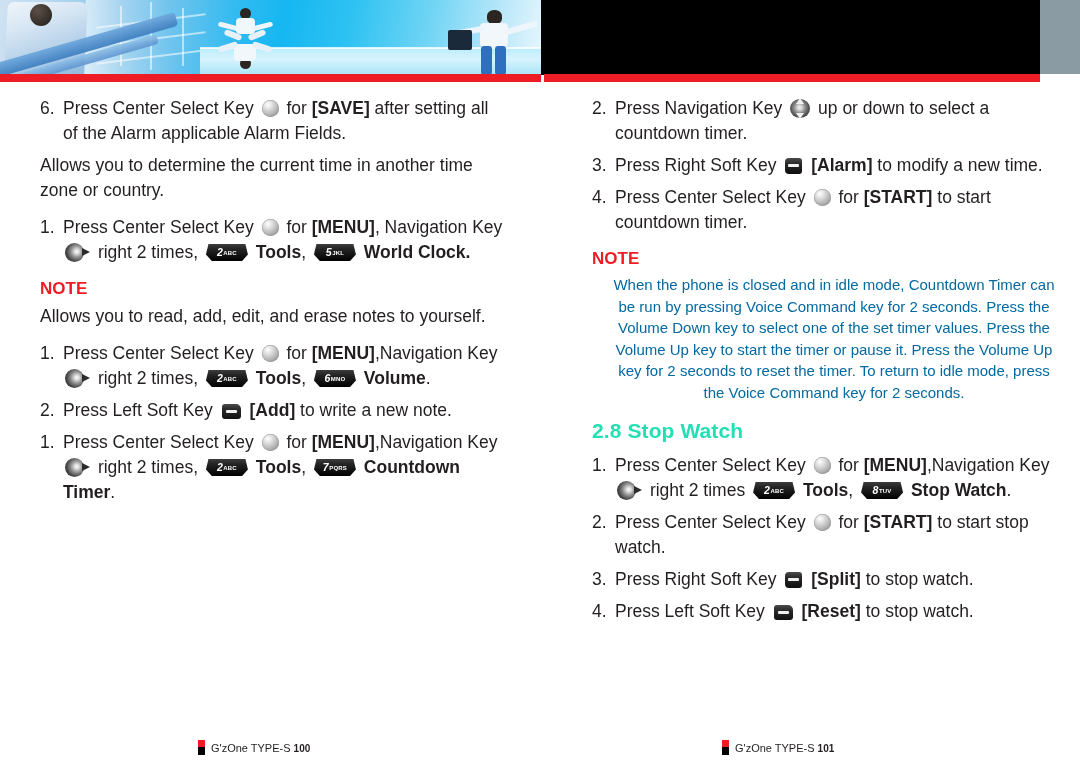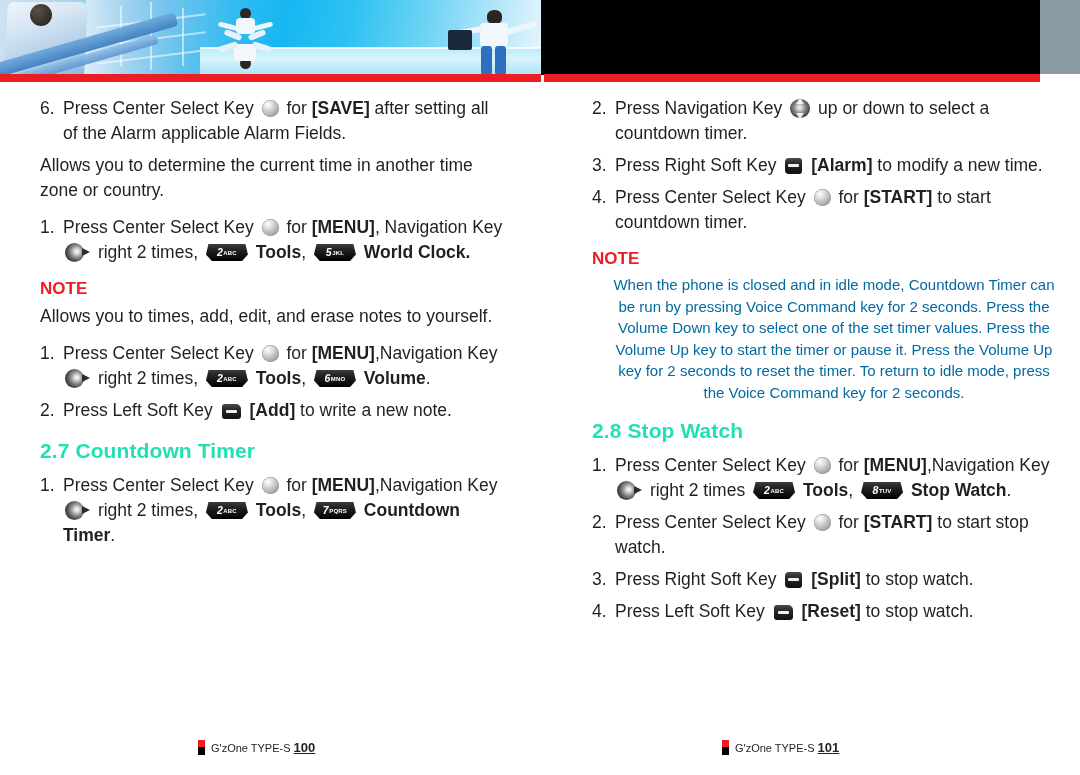--- a/index.html
+++ b/index.html
@@ -185,21 +185,21 @@
   .k-num .txt .l{font-size:6px;letter-spacing:.2px;margin-left:.5px;}
 
   
   .footer{position:absolute;bottom:20px;font-size:11px;color:#231f20;}
   .footer-left{left:198px;}
   .footer-right{left:722px;}
   .fbullet{
     display:inline-block;width:7px;height:15px;vertical-align:-3px;margin-right:6px;
     background:linear-gradient(180deg,#ee1c24 0%,#ee1c24 50%,#000000 50%,#000000 100%);
   }
-  .fnum{font-weight:bold;font-size:13px;text-decoration:underline;}
+  .fnum{font-weight:bold;font-size:10px;}
 </style>
 </head>
 <body>
 
 <div class="banner">
   <div class="banner-photo">
     <div class="bp-building"></div>
     <div class="bp-bldgline" style="left:120px;top:6px;width:2px;height:60px;"></div>
     <div class="bp-bldgline" style="left:150px;top:2px;width:2px;height:68px;"></div>
     <div class="bp-bldgline" style="left:182px;top:8px;width:2px;height:58px;"></div>
@@ -277,21 +277,21 @@
     <span class="b">Tools</span><span>,</span>
     <span class="k-num"><span class="body"></span><span class="txt">
           <span class="d">5</span>
           <span class="l">JKL</span>
         </span></span>
     <span class="b">World Clock</span><span class="b">.</span>
   </div>
 
   <div class="note-title">NOTE</div>
 
-  <p class="para">Allows you to times, add, edit, and erase notes to yourself.</p>
+  <p class="para">Allows you to read, add, edit, and erase notes to yourself.</p>
 
   <div class="numitem">
     <span class="num">1.</span>
     <span>Press Center Select Key</span>
     <span class="ico k-center"></span>
     <span>for</span>
     <span class="b">[MENU]</span><span>,Navigation Key</span>
     <span class="ico k-nav-right"><span class="orb"></span><span class="arr"></span></span>
     <span>right 2 times,</span>
     <span class="k-num"><span class="body"></span><span class="txt">
@@ -307,21 +307,20 @@
   </div>
 
   <div class="numitem">
     <span class="num">2.</span>
     <span>Press Left Soft Key</span>
     <span class="ico k-soft-l"><span class="dash"></span></span>
     <span class="b">[Add]</span>
     <span>to write a new note.</span>
   </div>
 
-  <h2 class="sec">2.7 Countdown Timer</h2>
 
   <div class="numitem">
     <span class="num">1.</span>
     <span>Press Center Select Key</span>
     <span class="ico k-center"></span>
     <span>for</span>
     <span class="b">[MENU]</span><span>,Navigation Key</span>
     <span class="ico k-nav-right"><span class="orb"></span><span class="arr"></span></span>
     <span>right 2 times,</span>
     <span class="k-num"><span class="body"></span><span class="txt">

